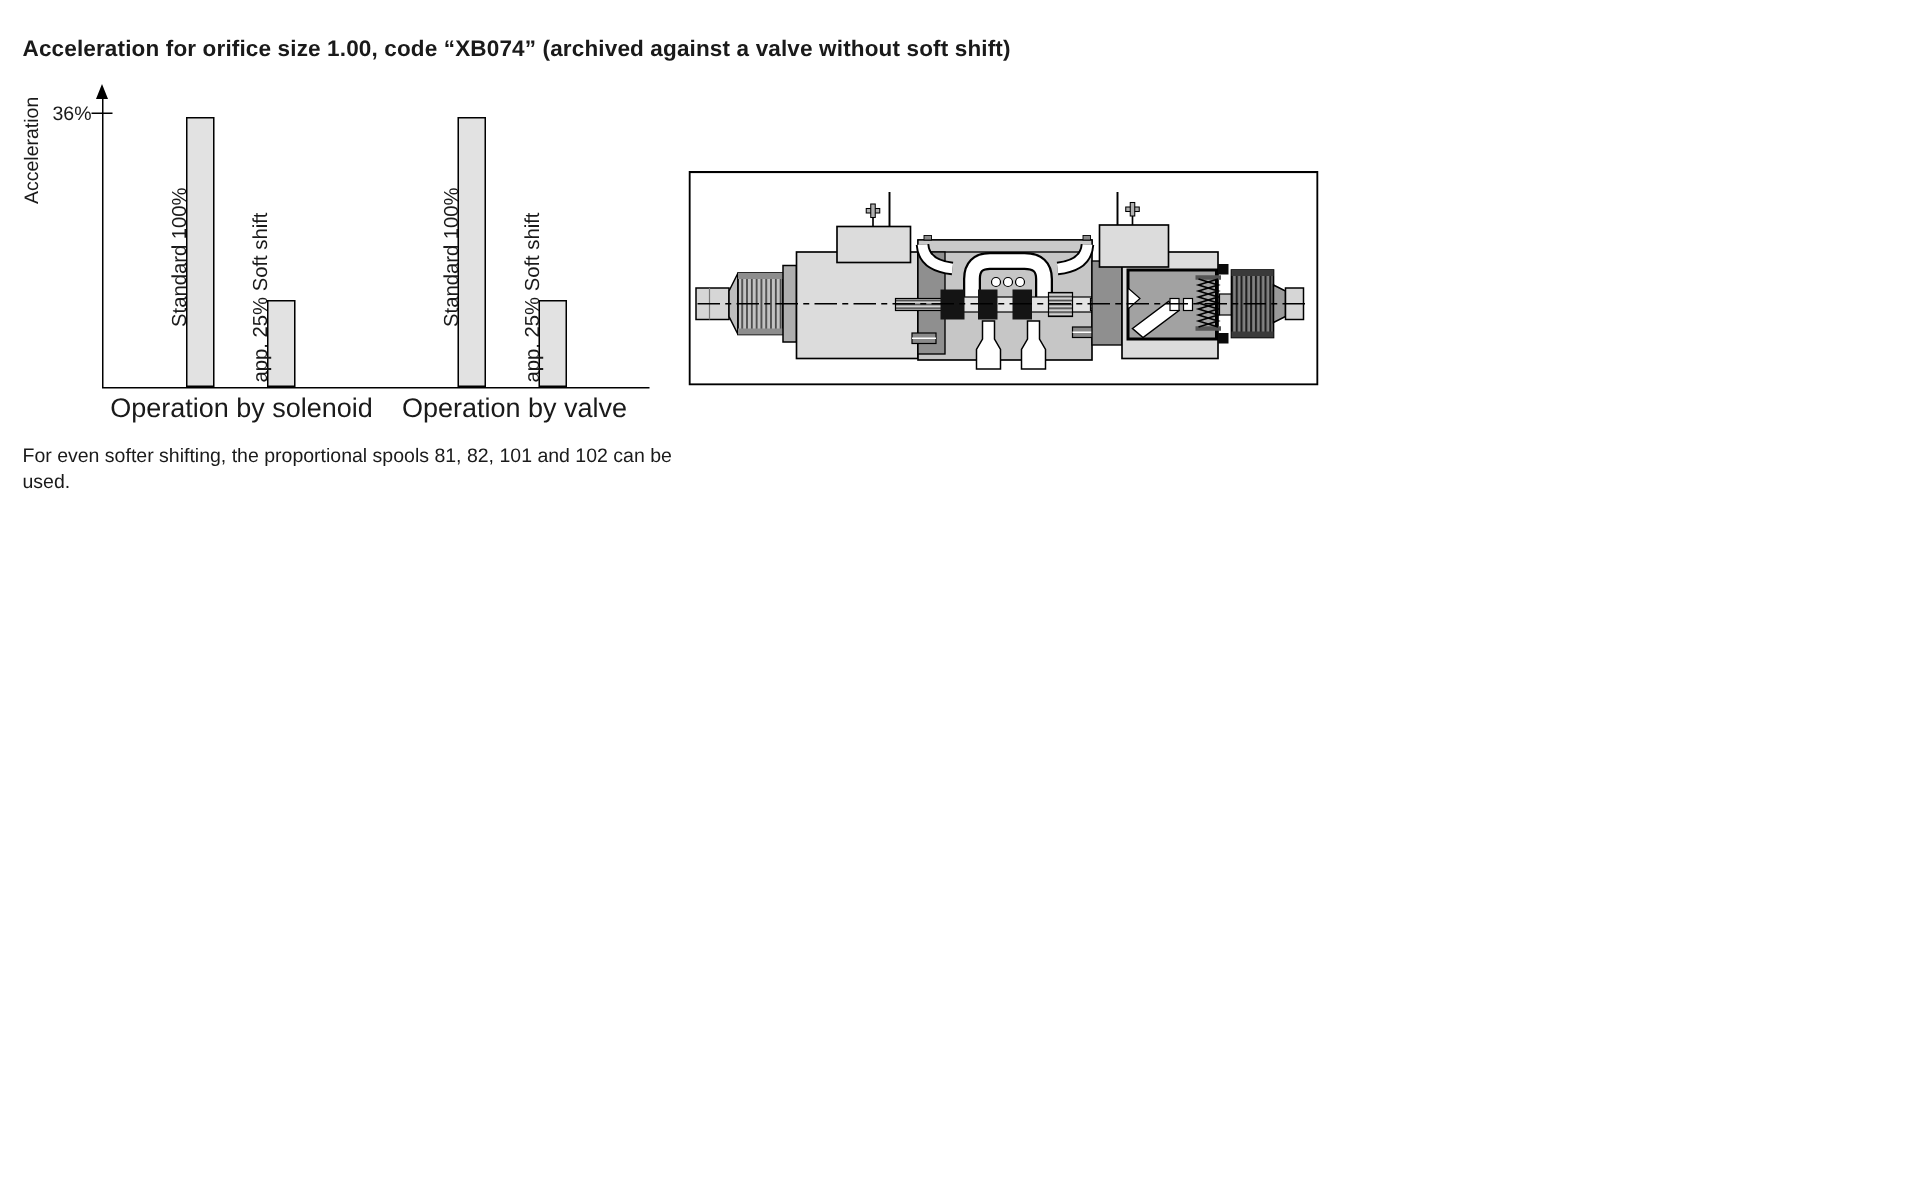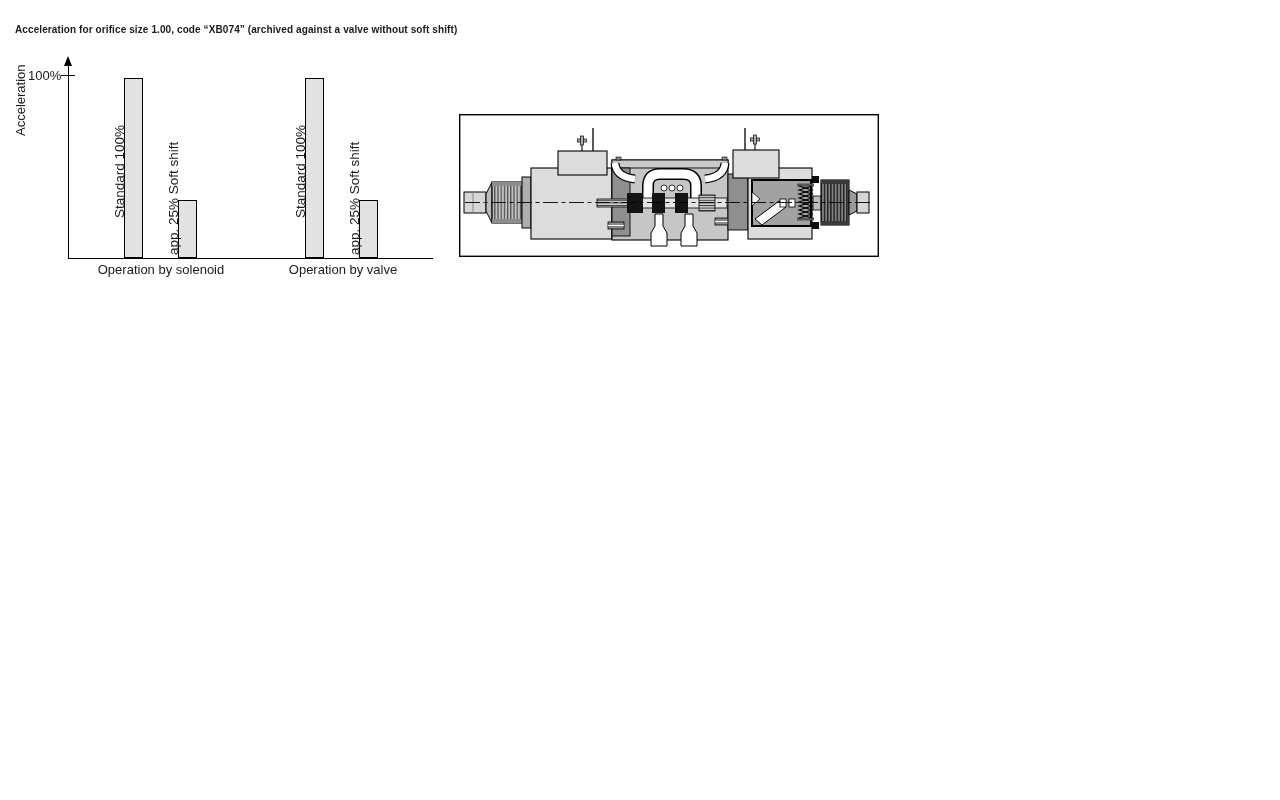--- a/index.html
+++ b/index.html
@@ -13,21 +13,21 @@
     position: relative;
     width: 1280px;
     height: 800px;
     background: #ffffff;
     overflow: hidden;
   }
   .title {
     position: absolute;
     left: 15px;
     top: 24px;
-    font-size: 10px;
+    font-size: 15px;
     font-weight: bold;
     white-space: nowrap;
     letter-spacing: 0.1px;
   }
   
   .chart {
     position: absolute;
     left: 0;
     top: 55px;
     width: 450px;
@@ -107,21 +107,21 @@
   .bar-label.tall { bottom: 72px; }
   .bar-label.short { bottom: 35px; }
   .bar-label.g0b0 { left: 127px; }
   .bar-label.g0b1 { left: 181px; }
   .bar-label.g1b0 { left: 308px; }
   .bar-label.g1b1 { left: 362px; }
   .group-label {
     position: absolute;
     top: 207px;
     transform: translateX(-50%);
-    font-size: 13px;
+    font-size: 18px;
     white-space: nowrap;
   }
   .group-label.g0 { left: 161px; }
   .group-label.g1 { left: 343px; }
   
   .note {
     position: absolute;
     left: 15px;
     top: 296px;
     width: 442px;
@@ -137,40 +137,41 @@
 </style>
 </head>
 <body>
 
 <div id="page">
 
   <div class="title">Acceleration for orifice size 1.00, code “XB074” (archived against a valve without soft shift)</div>
 
   <div class="chart">
     <div class="y-axis-title">Acceleration</div>
-    <div class="y-tick-label">100%</div>
+    <div class="y-tick-label">36%</div>
     <div class="y-tick"></div>
     <div class="y-axis-arrow"></div>
     <div class="y-axis-line"></div>
     <div class="x-axis-line"></div>
 
     <div class="bar g0b0" style="height: 180px;"></div>
     <div class="bar g0b1" style="height: 58px;"></div>
     <div class="bar g1b0" style="height: 180px;"></div>
     <div class="bar g1b1" style="height: 58px;"></div>
 
     <div class="bar-label tall g0b0">Standard 100%</div>
     <div class="bar-label short g0b1">app. 25% Soft shift</div>
     <div class="bar-label tall g1b0">Standard 100%</div>
     <div class="bar-label short g1b1">app. 25% Soft shift</div>
 
     <div class="group-label g0">Operation by solenoid</div>
     <div class="group-label g1">Operation by valve</div>
   </div>
 
+  <div class="note">For even softer shifting, the proportional spools 81, 82, 101 and 102 can be used.</div>
 
   <svg class="valve-figure" width="420" height="143" viewBox="0 0 420 143">
     <defs>
       <pattern id="kn1" width="3.2" height="6" patternUnits="userSpaceOnUse">
         <rect width="3.2" height="6" fill="#c2c2c2"></rect>
         <rect width="1.2" height="6" fill="#4a4a4a"></rect>
       </pattern>
       <pattern id="kn2" width="3.2" height="6" patternUnits="userSpaceOnUse">
         <rect width="3.2" height="6" fill="#828282"></rect>
         <rect width="1.4" height="6" fill="#1f1f1f"></rect>

